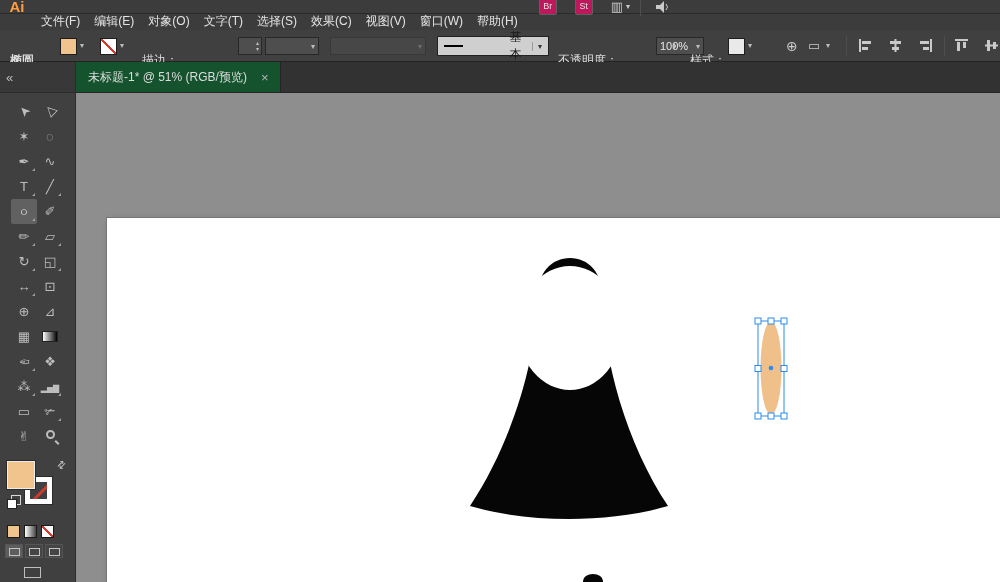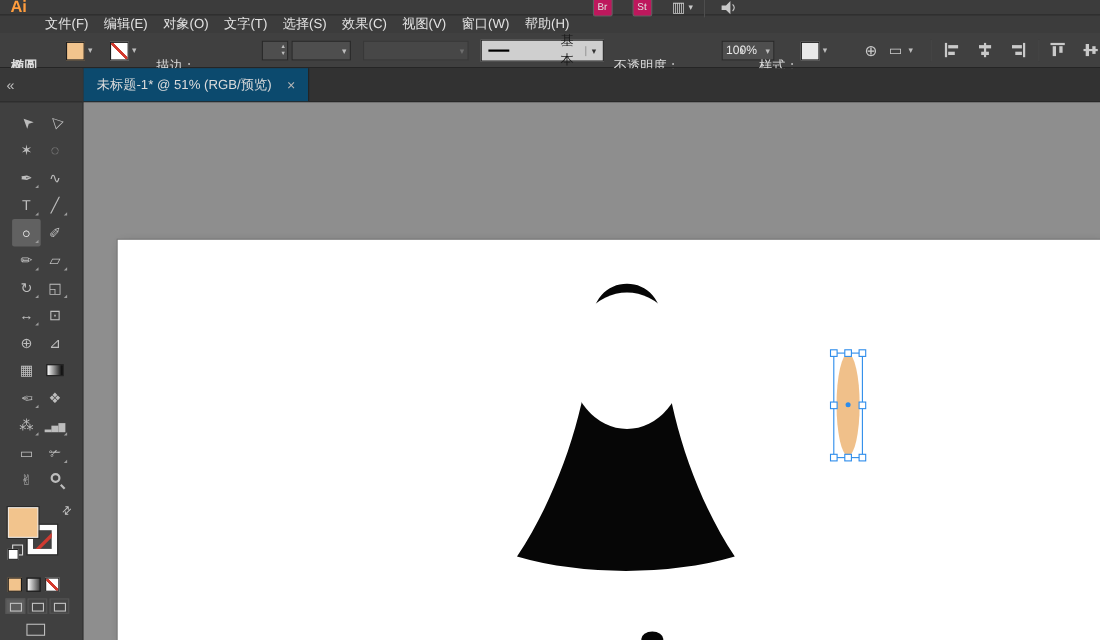--- a/index.html
+++ b/index.html
@@ -95,21 +95,21 @@
     background-image:linear-gradient(to top right, transparent 42%, #d23a2e 42%, #d23a2e 58%, transparent 58%); }
   .drawmodes { display:flex; gap:2px; margin:6px 0 0 5px; }
   .dmb { width:18px; height:14px; border:1px solid #555; background:#454545; position:relative; }
   .dmb::before { content:""; position:absolute; left:3px; top:3px; width:9px; height:6px; border:1px solid #c2c2c2; }
   .dmb.active { background:#5d5d5d; }
   .screenmode { width:17px; height:11px; border:1px solid #bdbdbd; margin:9px 0 0 24px; }
 
   
   .tabstrip { position:absolute; top:62px; left:76px; right:0; height:31px; background:#323232;
     border-bottom:1px solid #262626; display:flex; }
-  .tab { display:flex; align-items:center; background:#0c4a6e; border-right:1px solid #242424;
+  .tab { display:flex; align-items:center; background:#14532d; border-right:1px solid #242424;
     padding:0 12px; font-size:12px; color:#dcdcdc; white-space:nowrap; }
   .tab .close { margin-left:14px; font-size:13px; color:#b5b5b5; }
 
   
   .canvas { position:absolute; top:93px; left:76px; right:0; bottom:0; background:#8e8e8e; overflow:hidden; }
   .artboard { position:absolute; left:31px; top:125px; width:893px; height:364px; background:#ffffff;
     box-shadow:0 0 0 1px #767676, 4px 4px 9px rgba(0,0,0,0.32); }
 </style>
 </head>
 <body>

